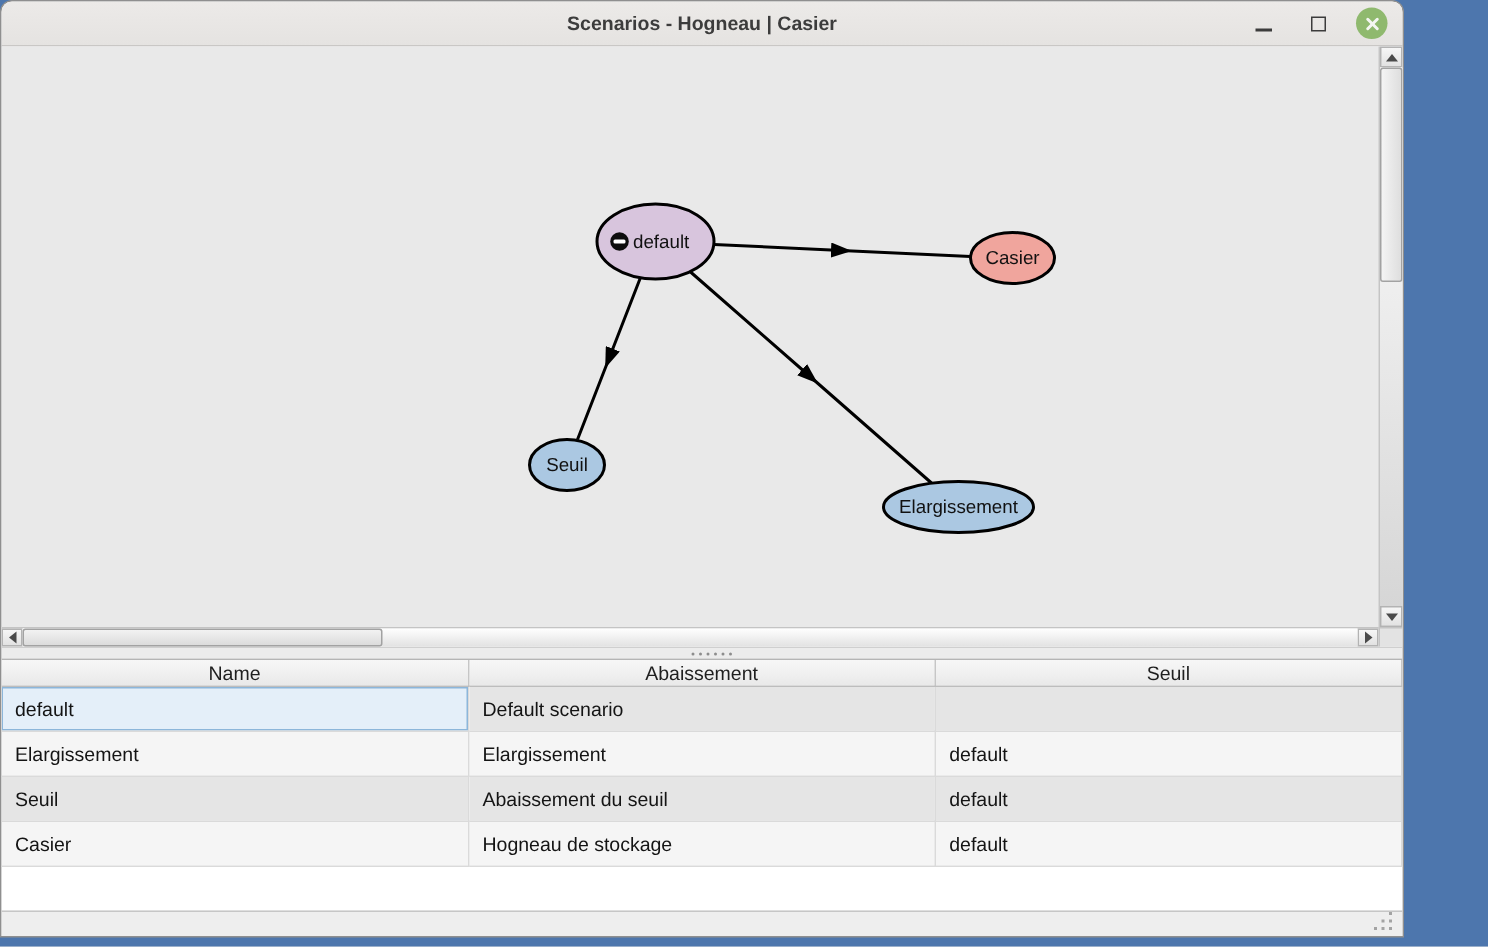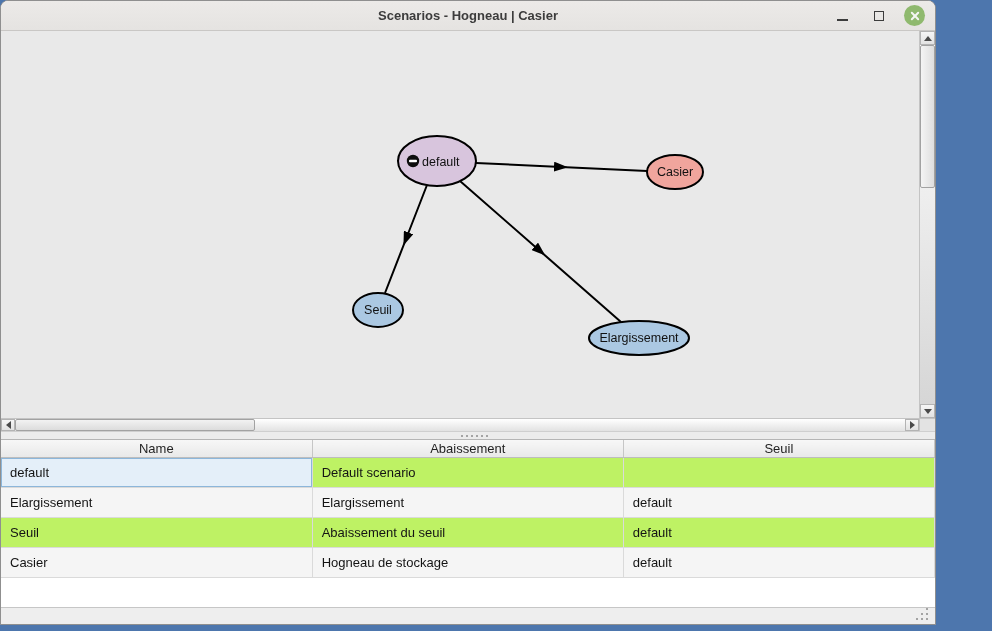--- a/index.html
+++ b/index.html
@@ -62,21 +62,21 @@
   table { width:100%; border-collapse:collapse; table-layout:fixed; font-size:13px; }
   th {
     height:17px; font-weight:normal; color:#1f1f1f; 
     background:linear-gradient(#f7f7f7,#e9e9e9);
     border-right:1px solid #c6c6c6; border-bottom:1px solid #bdbdbd;
     padding:0 4px; overflow:hidden; white-space:nowrap;margin-top:43px;
   }
   td {
     height:30px; padding:0 9px; color:#141414;
     border-right:1px solid #dadada; border-bottom:1px solid #dadada;
-    overflow:hidden; white-space:nowrap; background:#bef264;
+    overflow:hidden; white-space:nowrap; background:#e5e5e5;
   }
   tr.alt td { background:#f5f5f5; }
   td.selected {
     background:var(--selected_cell_bg,#e4eff9);
     box-shadow:inset 0 0 0 1px var(--selected_cell_border,#8cb6da);
   }
   
   .statusbar { flex:0 0 17px; background:#eeeeee; border-top:1px solid #c6c6c6; position:relative; }
   .resize-grip { position:absolute; right:7px; bottom:4px; width:2px; height:2px; background:#a3a3a3;
     box-shadow:-5px 0 0 #a3a3a3,-10px 0 0 #a3a3a3,0 -5px 0 #a3a3a3,-5px -5px 0 #a3a3a3,0 -10px 0 #a3a3a3;

